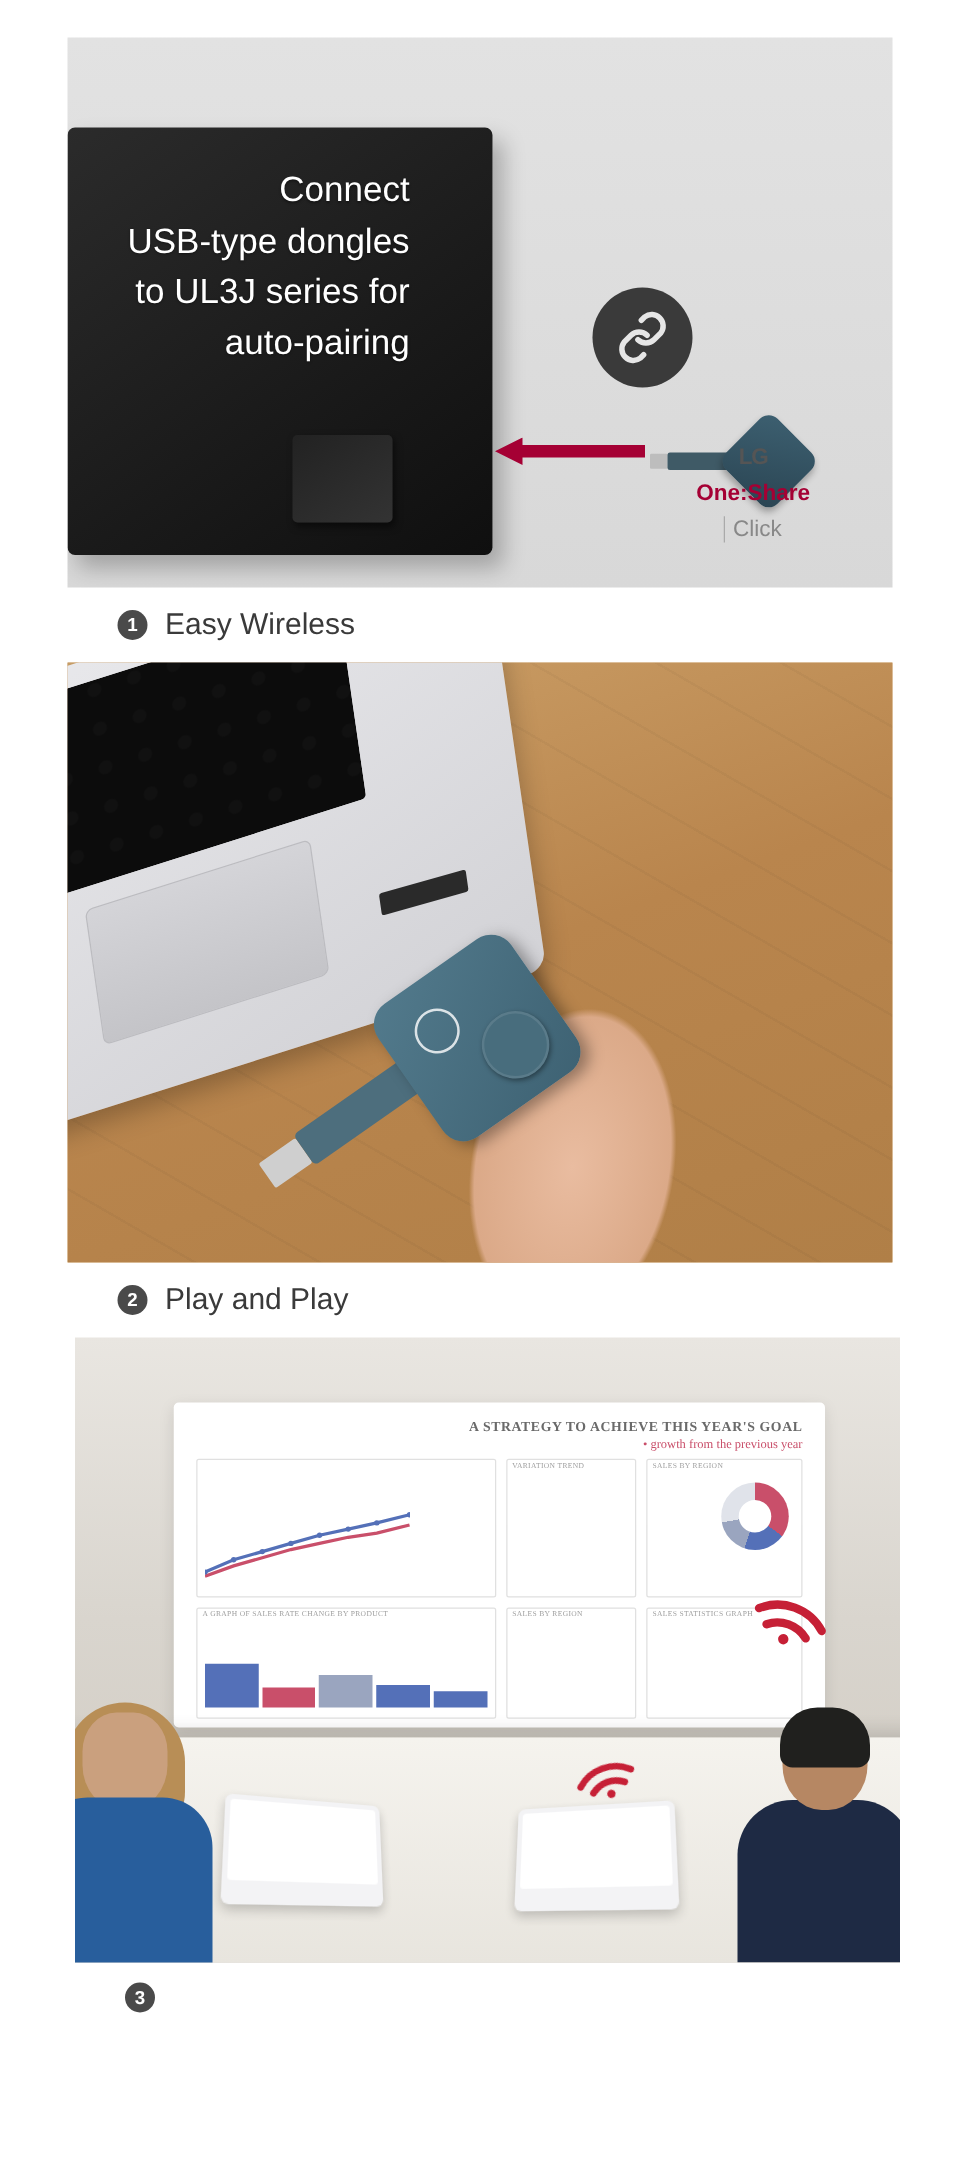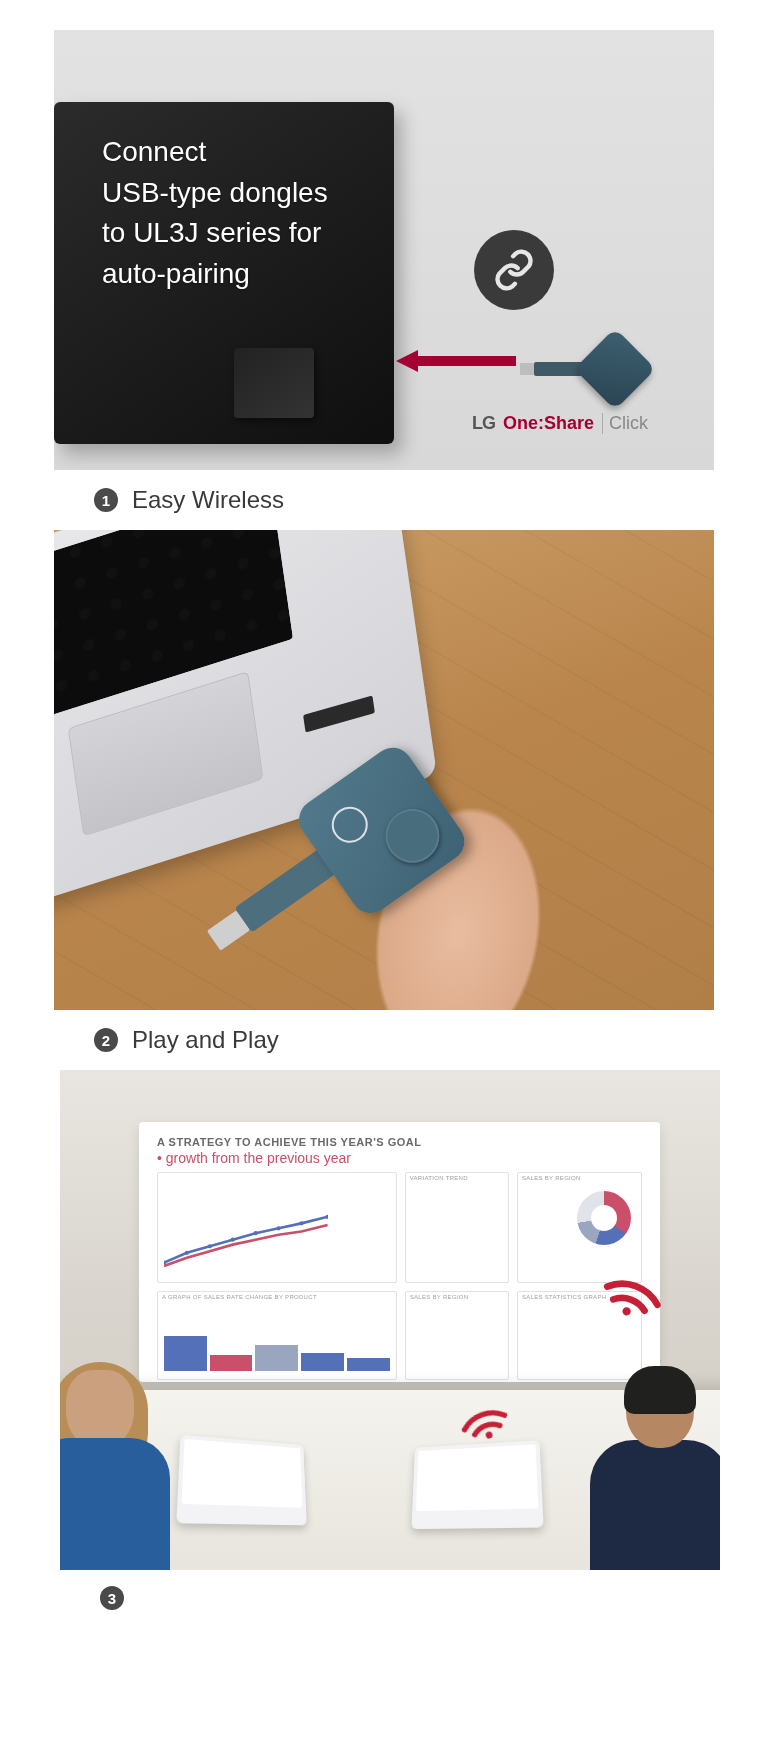--- a/index.html
+++ b/index.html
@@ -10,20 +10,21 @@
     padding: 30px 54px 200px 54px;
   }
   .section {
     width: 100%;
     position: relative;
   }
   .image-area {
     width: 100%;
     position: relative;
     overflow: hidden;
+    text-align: right;
   }
   .caption-bar {
     display: flex;
     align-items: center;
     gap: 14px;
     padding: 16px 0 16px 40px;
   }
   .num-badge {
     width: 24px;
     height: 24px;
@@ -123,20 +124,21 @@
     box-shadow: 2px 3px 6px rgba(0,0,0,0.3);
   }
   .brand {
     position: absolute;
     right: 66px;
     bottom: 36px;
     display: flex;
     align-items: center;
     gap: 8px;
     font-size: 18px;
+    flex-direction: column;
   }
   .brand-lg { color:#555; font-weight:700; letter-spacing:-1px; }
   .brand-oq { color:#a50034; font-weight:700; }
   .brand-share { color:#888; font-weight:400; border-left:1px solid #aaa; padding-left:6px; }
 
   
   .sec2-img {
     height: 480px;
     position:relative;
     background:#c99a5f;
@@ -213,23 +215,24 @@
     height: 500px; position:relative;
     background:linear-gradient(#e9e6e1 0%, #d9d5ce 45%, #cfc9bf 100%);
     overflow:hidden;
   }
   .wall-screen {
     position:absolute; top:52px; left:79px; right:60px; height:260px;
     background:#ffffff;
     border-radius:4px;
     box-shadow: 0 4px 12px rgba(0,0,0,0.1);
     padding:14px 18px 10px 18px;
+    font-family:Liberation Serif, serif;
   }
   .ws-title { font-size:11px; font-weight:700; color:#6a6a6a; letter-spacing:.5px; }
-  .ws-sub { font-size:14px; color:#c94f6a; margin-top:2px; }
+  .ws-sub { font-size:10px; color:#c94f6a; margin-top:2px; }
   .ws-grid {
     display:grid;
     grid-template-columns: 2.3fr 1fr 1.2fr;
     grid-template-rows: 1fr 0.8fr;
     gap:8px;
     height: calc(100% - 28px);
     margin-top:6px;
   }
   .chart-box{
     border:1px solid #e0e0e0; border-radius:2px; position:relative; overflow:hidden;

